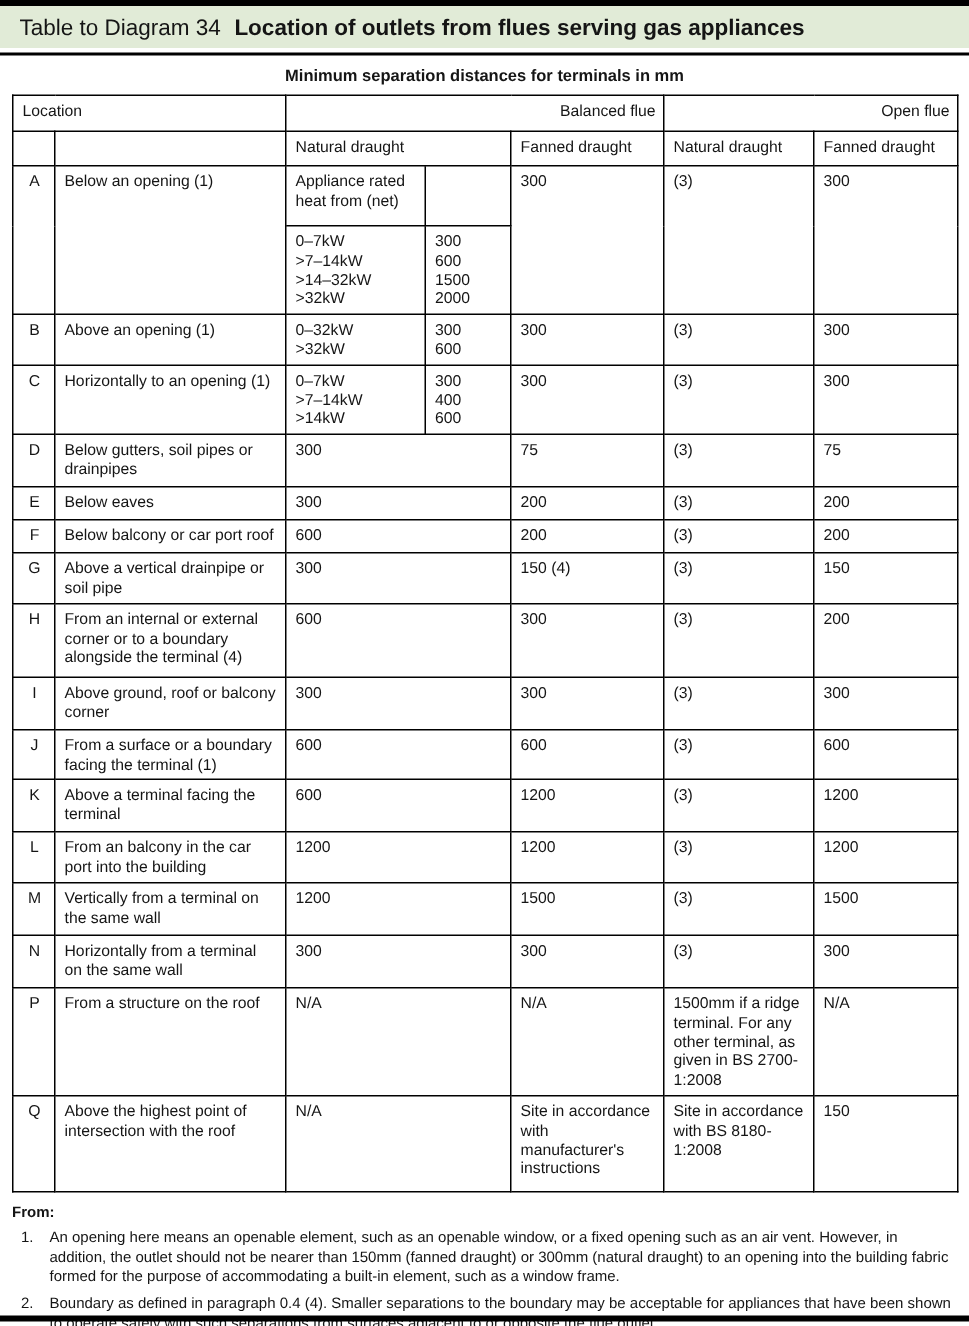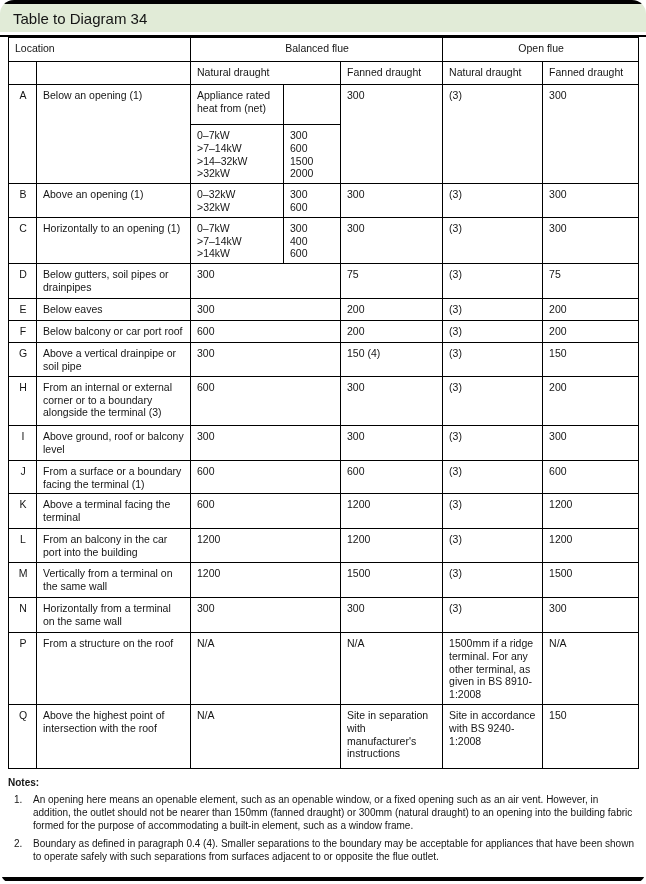--- a/index.html
+++ b/index.html
@@ -1,20 +1,19 @@
 <!DOCTYPE html>
 <html><head>
 <meta charset="utf-8">
 <style>
   html,body { margin:0; padding:0; background:#ffffff; }
   .page {
     position:relative; width:646px; height:884px; overflow:hidden;
     background:#ffffff; color:#151515;
     font-family:"Liberation Sans", sans-serif;
-    border-radius:14px;
   }
   .top-rule { height:4px; background:#000; }
   .title-bar {
     background:#e1ebd7; height:28px; display:flex; align-items:center;
     padding-left:13px; gap:9px; white-space:nowrap;
   }
   .title-prefix { font-size:15px; }
   .title-main   { font-size:15px; font-weight:bold; }
   .title-rule { height:2px; background:#000; margin-top:3px; }
   .subtitle {
@@ -22,41 +21,43 @@
   }
   table.flue-table {
     border-collapse:collapse; table-layout:fixed;
     margin:0 8px; width:630px;
   }
   .flue-table th, .flue-table td {
     border:1px solid #000; vertical-align:top;
     padding:4px 5px 3px 6px; font-size:10.5px; font-weight:normal;
     text-align:left; line-height:1.22; overflow:hidden;
   }
-  .flue-table th.span-center { text-align:center; }
+  .flue-table th.span-center { text-align:right; }
   .flue-table td.letter { text-align:center; }
   .notes { margin:7px 8px 0 8px; font-size:10px; line-height:1.3; }
   .notes-heading { font-weight:bold; margin:0 0 4px 0; }
   .note { display:flex; margin-bottom:5px; }
   .note-num { flex:0 0 19px; padding-left:6px; }
   .note-text { flex:1; }
   .bottom-rule { position:absolute; left:0; bottom:3px; width:646px; height:4px; background:#000; }
 </style>
 </head>
 <body>
 
 <div class="page">
 
   <div class="top-rule"></div>
 
   <div class="title-bar">
     <span class="title-prefix">Table to Diagram 34</span>
+    <span class="title-main">Location of outlets from flues serving gas appliances</span>
   </div>
   <div class="title-rule"></div>
 
+  <div class="subtitle">Minimum separation distances for terminals in mm</div>
 
   <table class="flue-table">
     <colgroup>
       <col style="width:28px">
         <col style="width:154px">
         <col style="width:93px">
         <col style="width:57px">
       <col style="width:102px">
         <col style="width:100px">
         <col style="width:96px">
@@ -167,30 +168,30 @@
         <td class="letter">G</td>
         <td>Above a vertical drainpipe or soil pipe</td>
         <td colspan="2">300</td>
         <td>150 (4)</td>
         <td>(3)</td>
         <td>150</td>
       </tr>
 
       <tr style="height:49px">
         <td class="letter">H</td>
-        <td>From an internal or external corner or to a boundary alongside the terminal (3)</td>
+        <td>From an internal or external corner or to a boundary alongside the terminal (4)</td>
         <td colspan="2">600</td>
         <td>300</td>
         <td>(3)</td>
         <td>200</td>
       </tr>
 
       <tr style="height:35px">
         <td class="letter">I</td>
-        <td>Above ground, roof or balcony level</td>
+        <td>Above ground, roof or balcony corner</td>
         <td colspan="2">300</td>
         <td>300</td>
         <td>(3)</td>
         <td>300</td>
       </tr>
 
       <tr style="height:30px">
         <td class="letter">J</td>
         <td>From a surface or a boundary facing the terminal (1)</td>
         <td colspan="2">600</td>
@@ -233,37 +234,37 @@
         <td>300</td>
         <td>(3)</td>
         <td>300</td>
       </tr>
 
       <tr style="height:66px">
         <td class="letter">P</td>
         <td>From a structure on the roof</td>
         <td colspan="2">N/A</td>
         <td>N/A</td>
-        <td>1500mm if a ridge terminal. For any other terminal, as given in BS 8910-1:2008</td>
+        <td>1500mm if a ridge terminal. For any other terminal, as given in BS 2700-1:2008</td>
         <td>N/A</td>
       </tr>
 
       <tr style="height:64px">
         <td class="letter">Q</td>
         <td>Above the highest point of intersection with the roof</td>
         <td colspan="2">N/A</td>
-        <td>Site in separation with manufacturer's instructions</td>
-        <td>Site in accordance with BS 9240-1:2008</td>
+        <td>Site in accordance with manufacturer's instructions</td>
+        <td>Site in accordance with BS 8180-1:2008</td>
         <td>150</td>
       </tr>
     </tbody>
   </table>
 
   <div class="notes">
-    <div class="notes-heading">Notes:</div>
+    <div class="notes-heading">From:</div>
     <div class="note">
       <span class="note-num">1.</span>
       <span class="note-text">An opening here means an openable element, such as an openable window, or a fixed opening such as an air vent. However, in addition, the outlet should not be nearer than 150mm (fanned draught) or 300mm (natural draught) to an opening into the building fabric formed for the purpose of accommodating a built-in element, such as a window frame.</span>
     </div>
     <div class="note">
       <span class="note-num">2.</span>
       <span class="note-text">Boundary as defined in paragraph 0.4 (4). Smaller separations to the boundary may be acceptable for appliances that have been shown to operate safely with such separations from surfaces adjacent to or opposite the flue outlet.</span>
     </div>
 
   </div>

